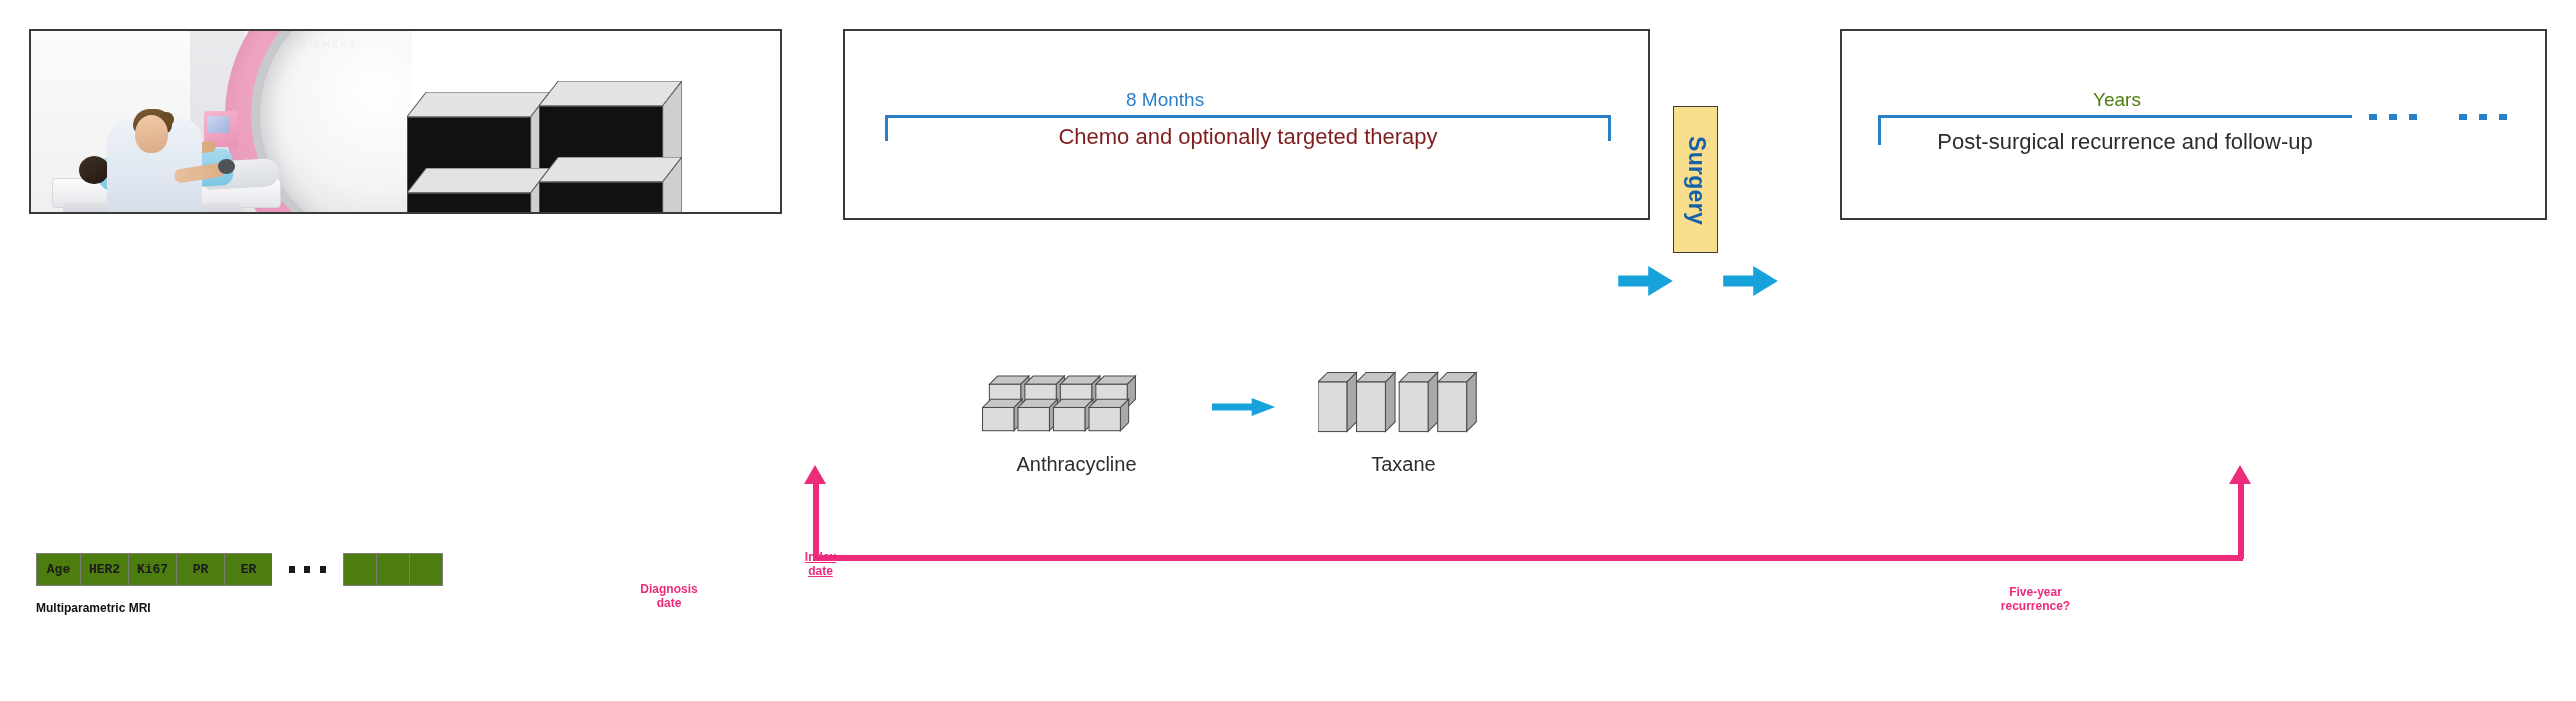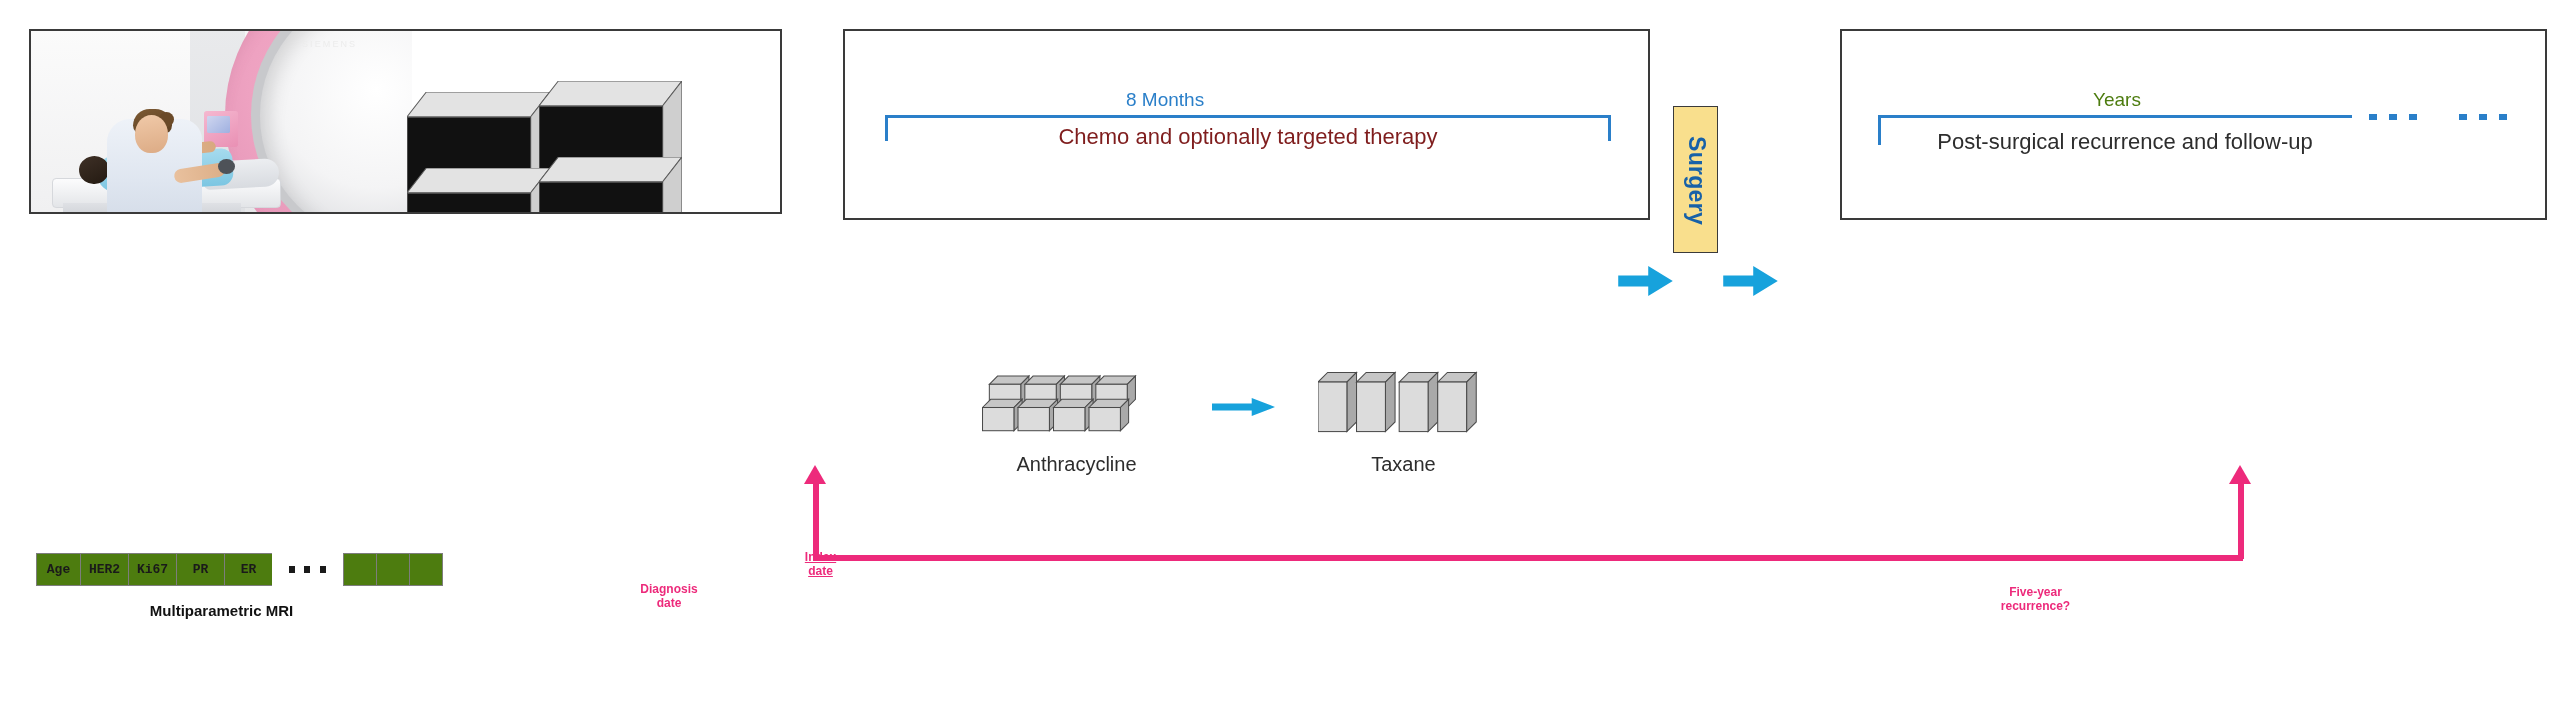--- a/index.html
+++ b/index.html
@@ -87,22 +87,22 @@
   .cell{border:0.7px solid #7d7d7d;border-right:none;background:#4d7c0f;display:flex;align-items:center;
       justify-content:center;height:31px;font-size:13px;font-weight:bold;color:#1a1a1a;
       font-family:Liberation Mono, monospace;}
   .cell:last-child{border-right:0.7px solid #7d7d7d;}
   .cell.w1{width:43px;}
   .cell.w2{width:47px;}
   .table-dots{display:flex;align-items:center;gap:9.6px;margin:0 16.5px;}
   .table-dots i{display:block;width:6.2px;height:6.2px;background:#1a1a1a;}
   .blank-group{display:flex;}
   .blank-group .cell{width:32px;}
-  #data-caption{position:absolute;left:36px;top:601px;width:371px;text-align:center;
-      font-size:15px;font-weight:bold;color:#111;line-height:1.32;}
+  #data-caption{position:absolute;left:36px;top:601px;width:371px;text-align:left;
+      font-size:12px;font-weight:bold;color:#111;line-height:1.32;}
 
   
   .pink-label{position:absolute;color:#ed2a7b;font-weight:bold;font-size:12px;line-height:1.2;
       text-align:center;}
   #diagnosis-date-label{left:604px;top:582px;width:130px;}
   #index-date-label{left:762px;top:550px;width:117px;text-decoration:underline;}
   #five-year-label{left:1922px;top:585px;width:227px;}
 
   
   #middle-panel{left:843px;top:29px;width:807px;height:191px;}

